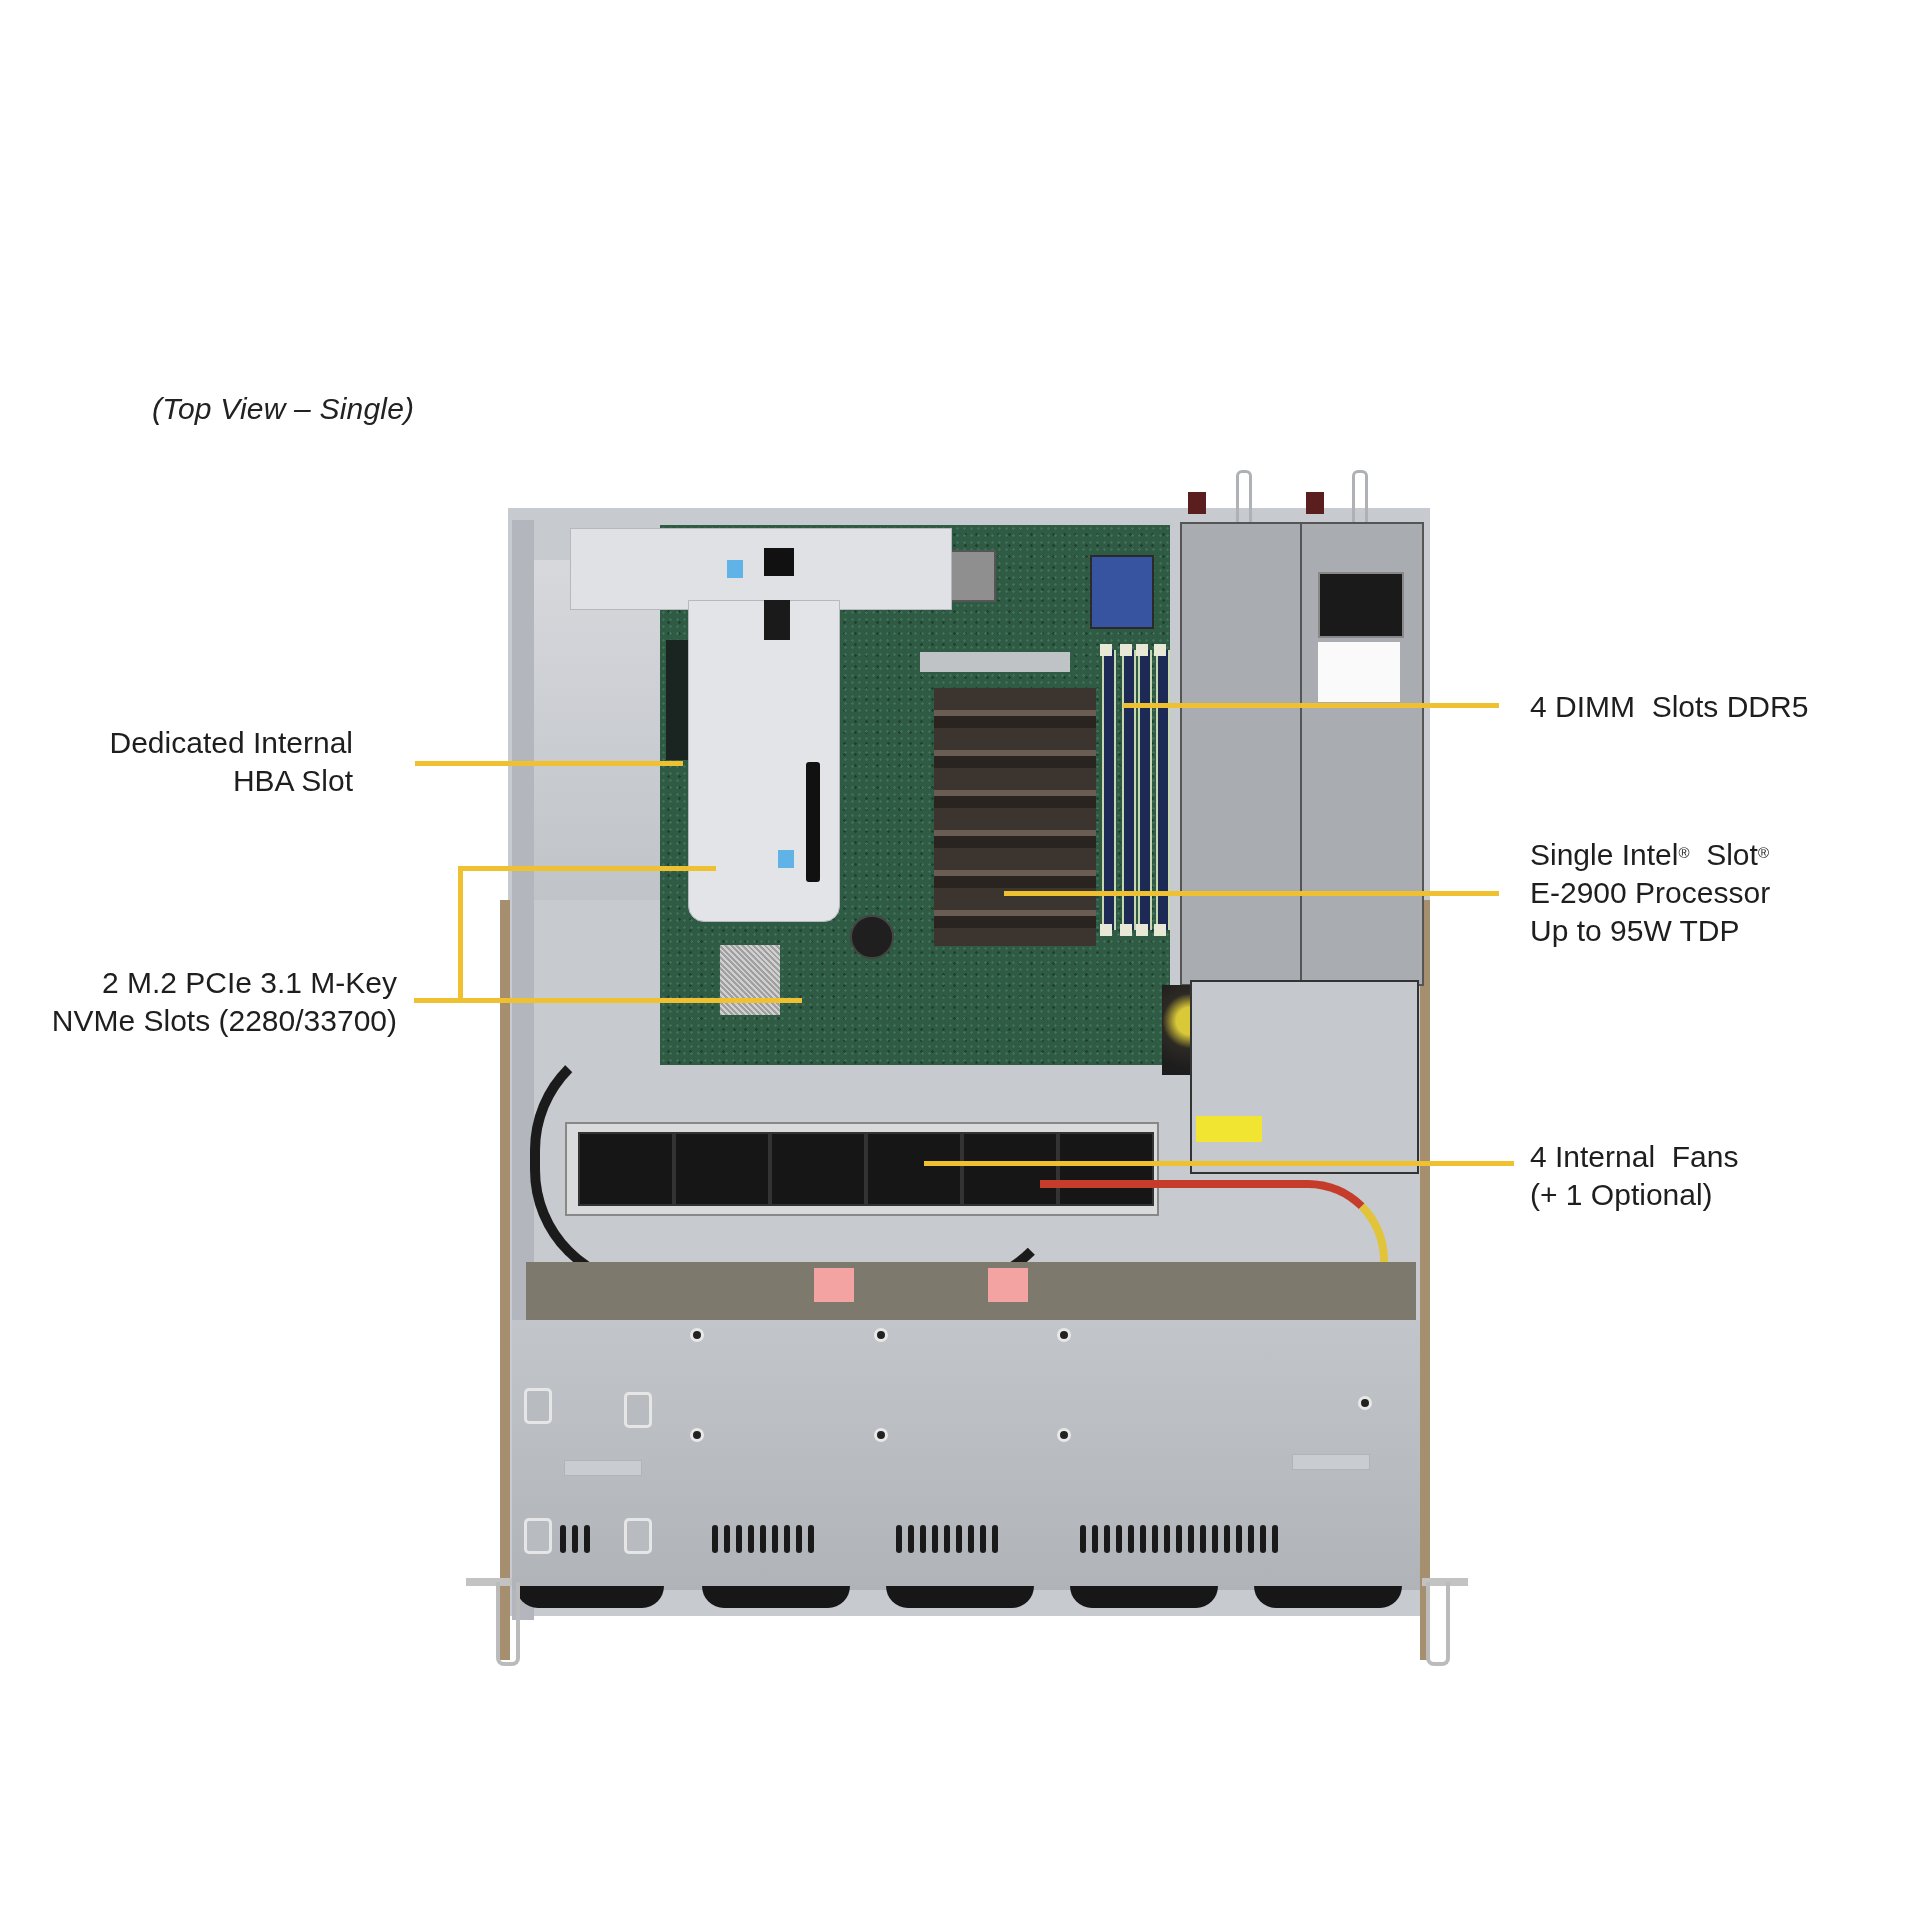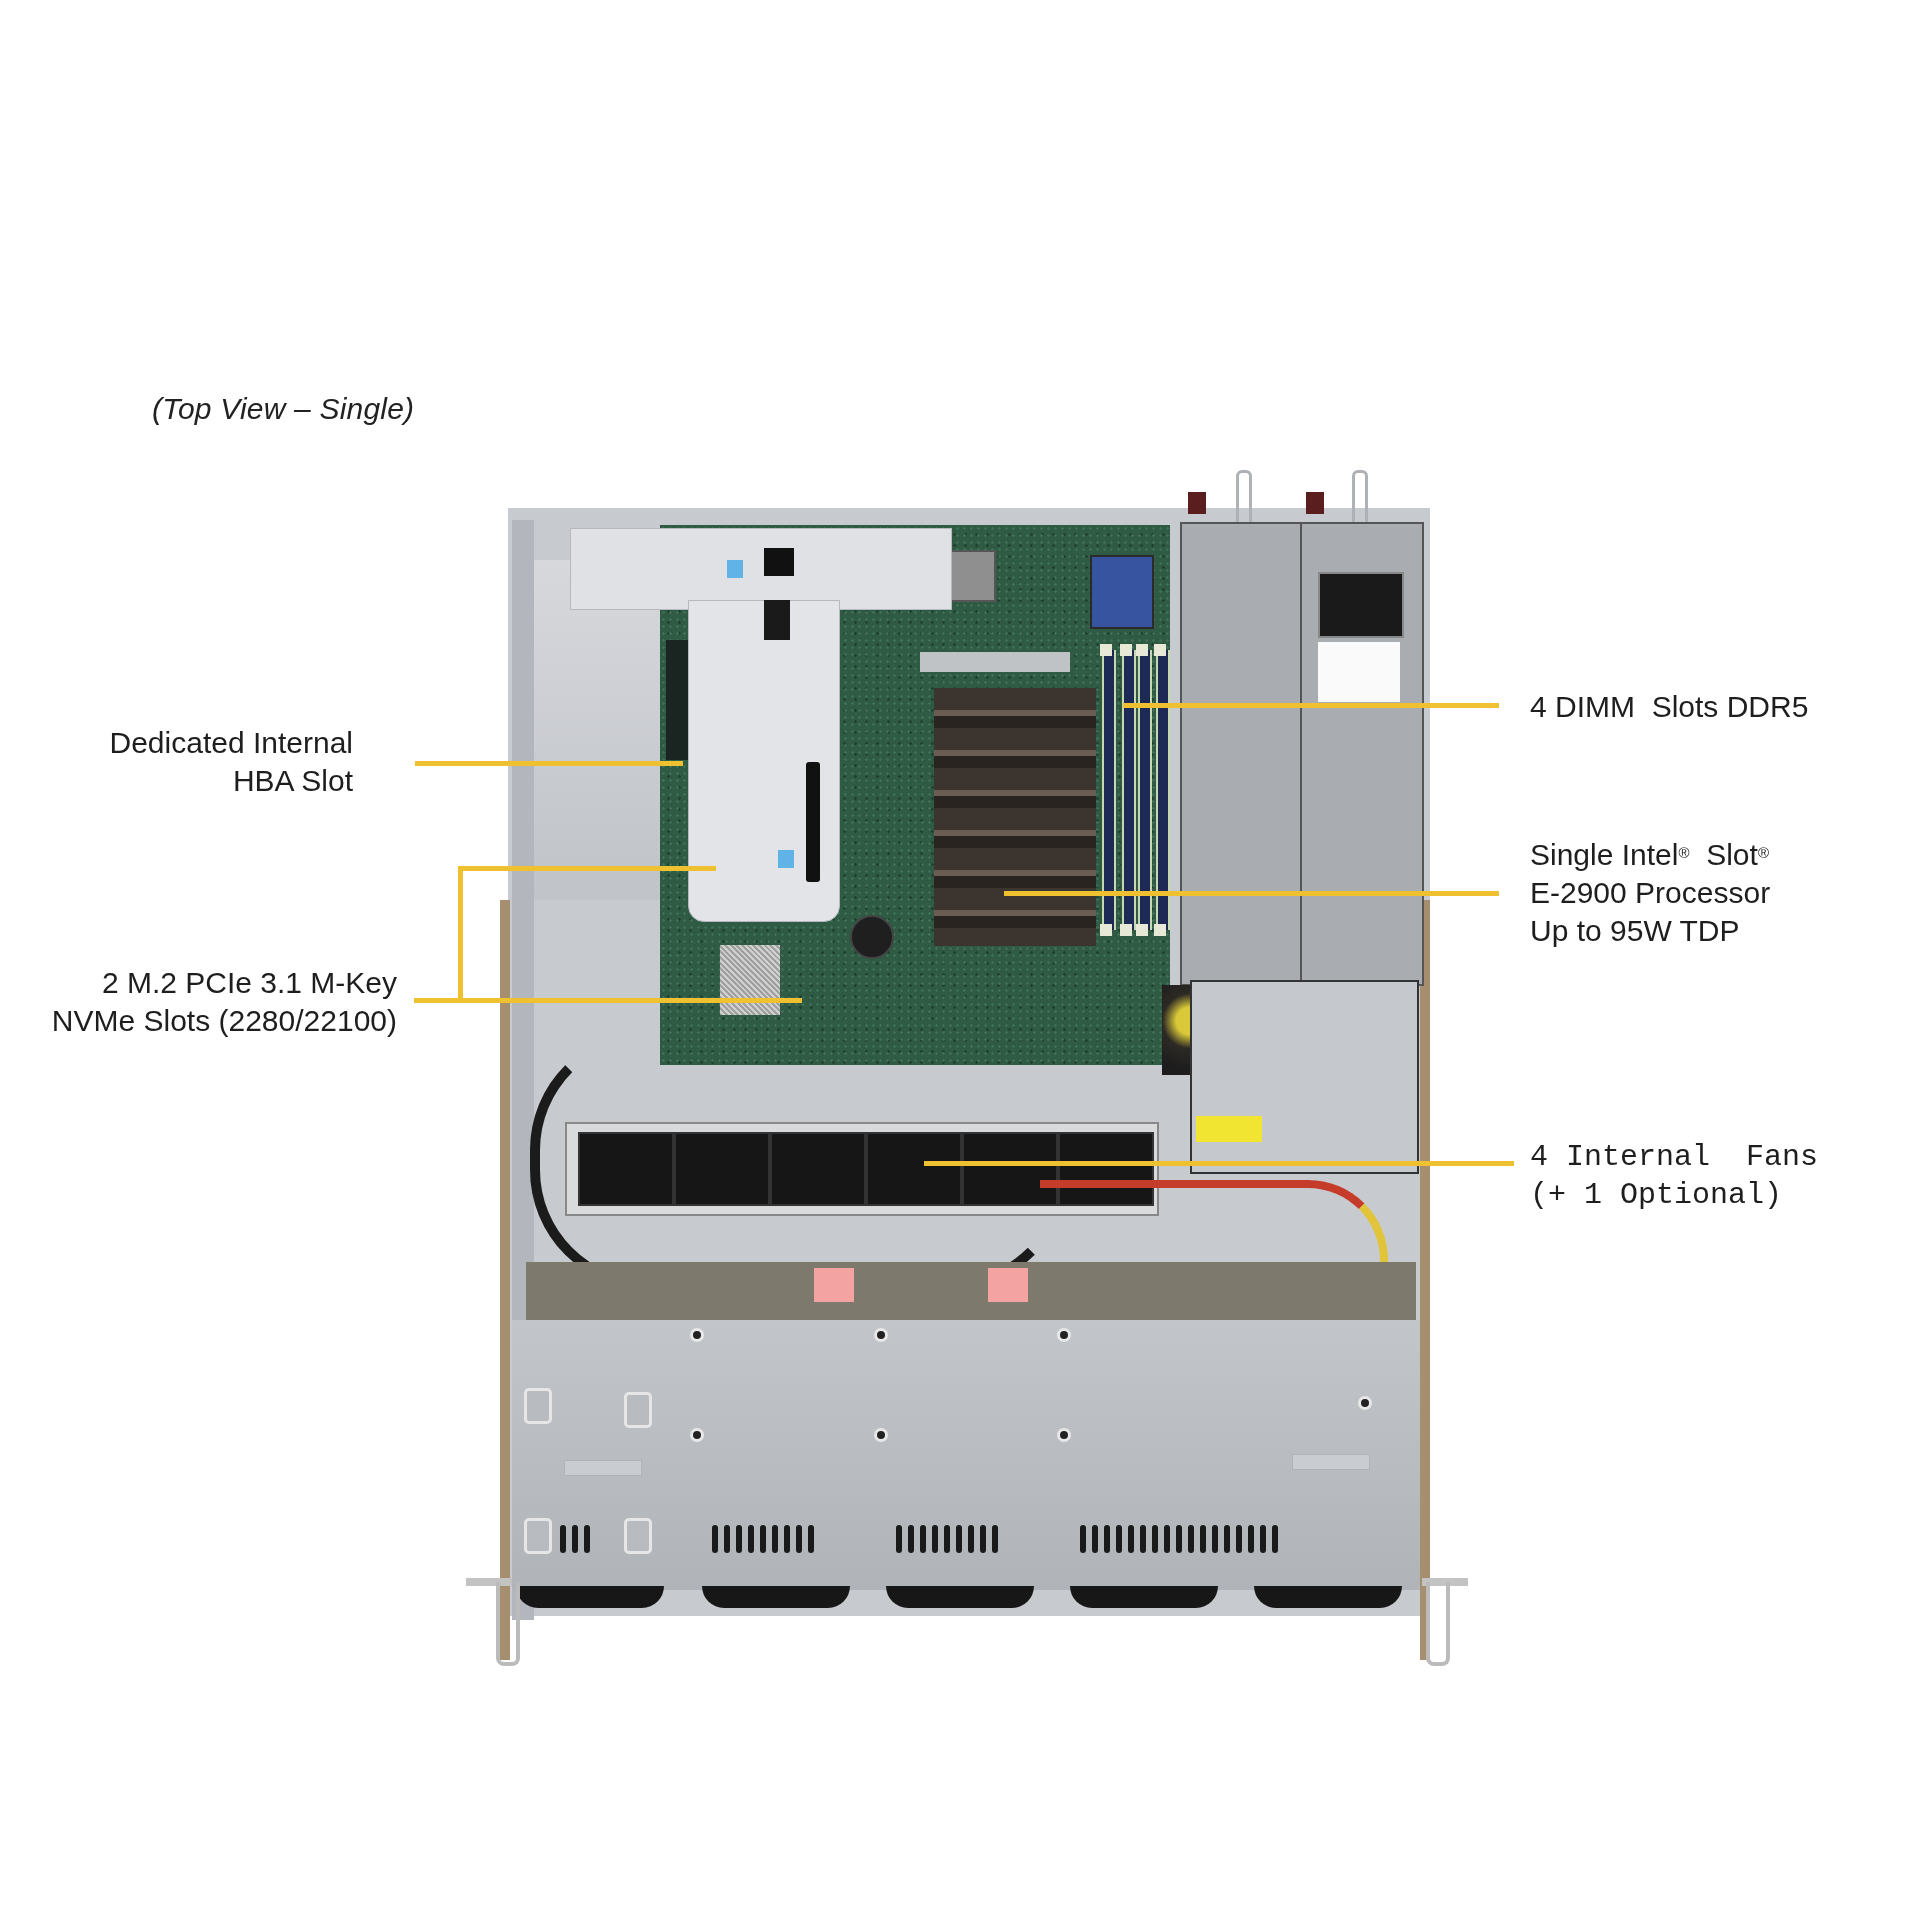--- a/index.html
+++ b/index.html
@@ -223,31 +223,31 @@
 <div class="abs leader" style="left:1004px;top:891px;width:495px"></div>
 <div class="abs leader" style="left:924px;top:1161px;width:590px"></div>
 
 <div class="abs label left" style="right:1567px;top:724px;">
   <div>Dedicated Internal</div>
   <div>HBA Slot</div>
 </div>
 
 <div class="abs label left" style="right:1523px;top:964px;">
   <div>2 M.2 PCIe 3.1 M-Key</div>
-  <div>NVMe Slots (2280/22100)</div>
+  <div>NVMe Slots (2280/33700)</div>
 </div>
 
 <div class="abs label right" style="left:1530px;top:688px;">
   <div style="white-space:pre">4 DIMM  Slots DDR5</div>
 </div>
 
 <div class="abs label right" style="left:1530px;top:836px;">
   <div>
     <span>Single Intel</span><sup>®</sup>&nbsp;&nbsp;<span>Slot</span><sup>®</sup>
   </div>
   <div>E-2900 Processor</div>
   <div>Up to 95W TDP</div>
 </div>
 
-<div class="abs label right" style="left:1530px;top:1138px;font-family:Liberation Mono, monospace;">
+<div class="abs label right" style="left:1530px;top:1138px;">
   <div style="white-space:pre">4 Internal  Fans</div>
   <div>(+ 1 Optional)</div>
 </div>
 
 </body></html>

